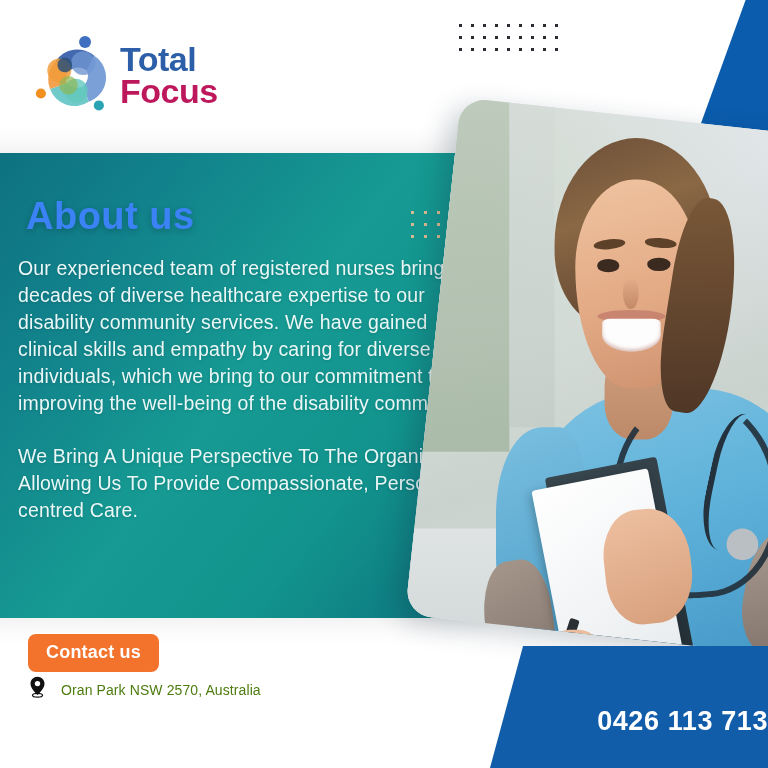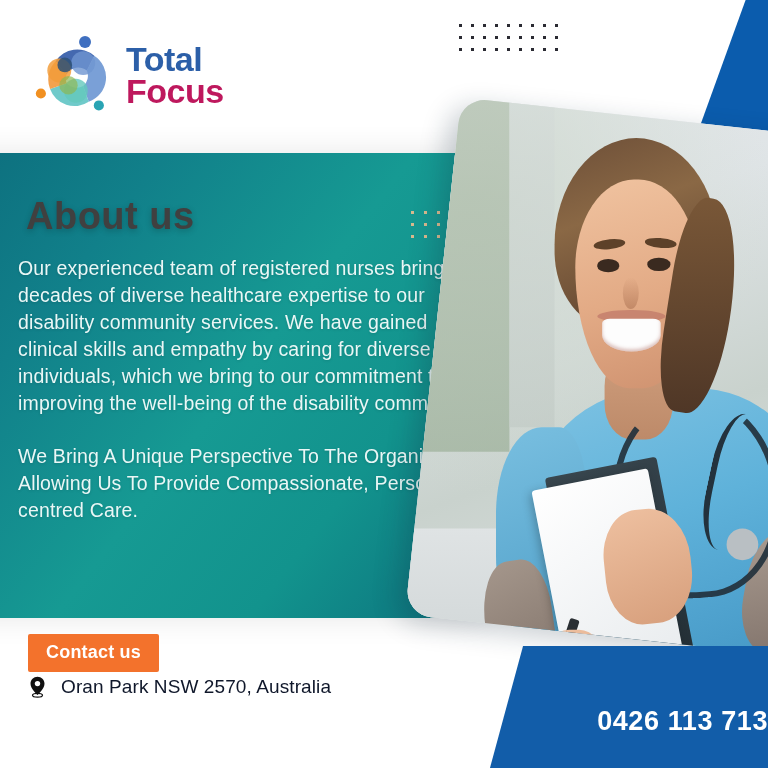--- a/index.html
+++ b/index.html
@@ -31,21 +31,21 @@
   }
   .dotgrid i{display:block;width:3px;height:3px;border-radius:0;}
   .dotgrid-header{left:459px;top:24px;}
   .dotgrid-header i{background:#2b2b33;}
   .dotgrid-panel{left:411px;top:211px;column-gap:10px;row-gap:9px;}
   .dotgrid-panel i{background:#d9b98e;}
 
   
   .logo{
     position:absolute;left:28px;top:30px;
-    display:flex;align-items:center;gap:6px;
+    display:flex;align-items:center;gap:0;
   }
   .logo-mark{position:relative;width:92px;height:92px;}
   .logo-mark svg{display:block;width:92px;height:92px;}
   .logo-word{
     line-height:0.93;
     font-weight:bold;
     font-size:34px;
     letter-spacing:-0.5px;
   }
   .logo-word .l1{color:#2C5FA8;display:block;}
@@ -65,21 +65,21 @@
   }
   .teal-inner{
     position:absolute;
     left:-30px;top:153px;
     width:565px;height:465px;
     padding:0;
   }
 
   .about-title{
     position:absolute;left:56px;top:42px;
-    color:#404040;
+    color:#3b82f6;
     font-size:38px;font-weight:bold;
     letter-spacing:0.5px;
     text-shadow:0 2px 6px rgba(0,0,0,0.22);
   }
   .body-copy{
     position:absolute;left:48px;top:102px;width:470px;
     color:#eaf7f6;font-size:19.5px;line-height:27px;
     letter-spacing:0.15px;
     text-shadow:0 1px 3px rgba(0,0,0,0.14);
   }
@@ -181,26 +181,26 @@
   .n-pen{position:absolute;left:37%;top:88%;width:2.2%;height:11%;
     background:#2a2f33;border-radius:2px;transform:rotate(18deg);}
   .n-pocket{position:absolute;left:60%;top:93%;width:22%;height:12%;
     border-top:3px solid rgba(40,90,120,.35);}
 
   
   .contact-pill{
     position:absolute;left:28px;top:634px;
     background:#F3722C;color:#ffffff;
     font-size:18px;font-weight:bold;
-    padding:8px 18px 9px 18px;border-radius:2px;
+    padding:8px 18px 9px 18px;border-radius:8px;
     letter-spacing:0.2px;
   }
   .contact-line{
     position:absolute;display:flex;align-items:flex-end;gap:13px;
-    color:#0f172a;font-size:19px;letter-spacing:0.1px;
+    color:#4d7c0f;font-size:14px;letter-spacing:0.1px;
   }
   .contact-line .ico{display:flex;width:22px;justify-content:center;}
   .line-address{left:26px;top:676px;}
   .line-web{left:26px;top:710px;}
 
   
   .call-block{
     position:absolute;left:470px;top:646px;
     width:298px;height:122px;
     background:#125DA9;

